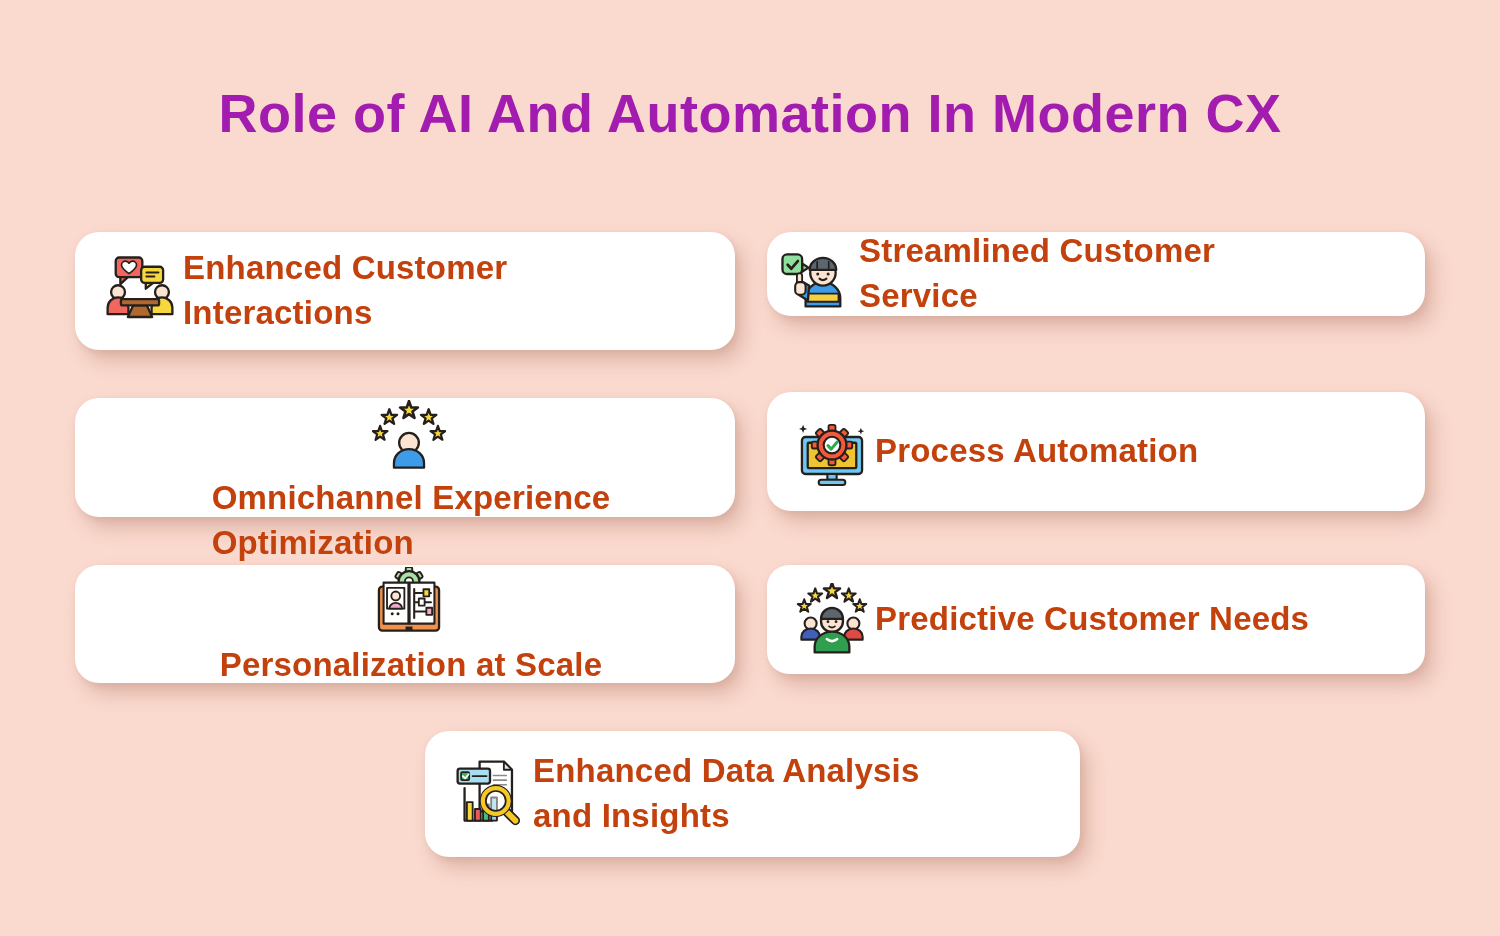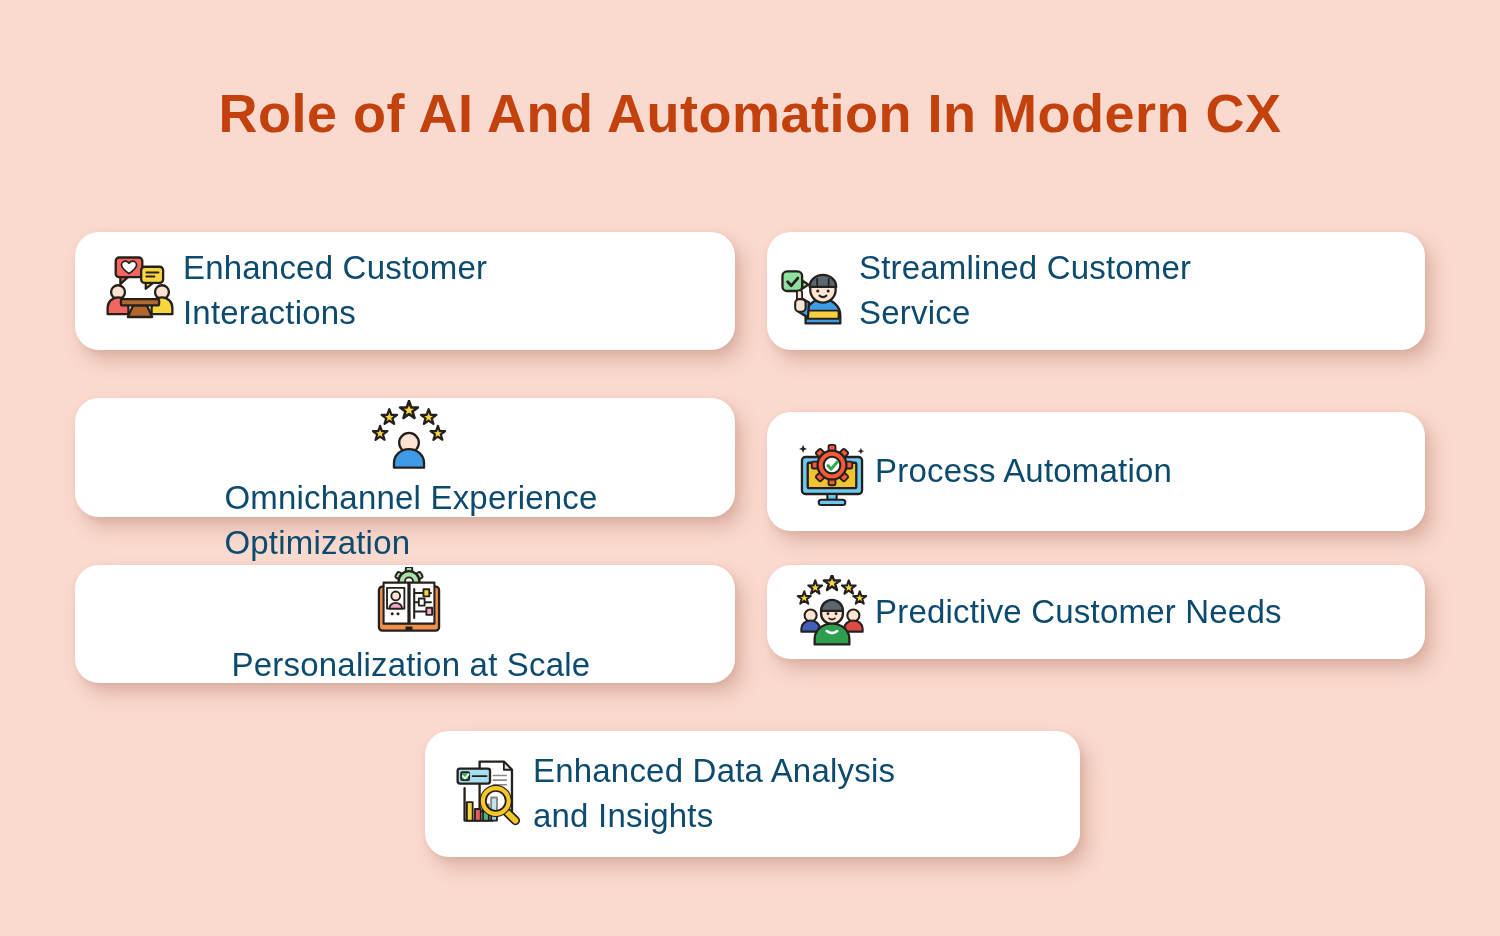--- a/index.html
+++ b/index.html
@@ -12,52 +12,52 @@
     overflow: hidden;
   }
   .title {
     position: absolute;
     left: 0; right: 0; top: 86px;
     text-align: center;
     font-size: 54px;
     line-height: 1;
     font-weight: 700;
     letter-spacing: 0.5px;
-    color: #c2410c;
+    color: #a21caf;
   }
   .card {
     position: absolute;
     background: #FFFFFF;
     border-radius: 24px;
     box-shadow: 8px 11px 18px rgba(171,113,95,0.33), 2px 3px 6px rgba(171,113,95,0.15);
     display: flex;
     align-items: center;
     padding: 0 18px 0 26px;
     box-sizing: border-box;
   }
   .icon {
     width: 78px; height: 78px; flex: 0 0 78px;
     display: flex; align-items: center; justify-content: center;
   }
   .icon svg { width: 74px; height: 74px; display: block; }
   .label {
     margin-left: 4px;
     font-size: 33px;
     line-height: 1.36;
-    font-weight: 400;
+    font-weight: 700;
     letter-spacing: 0.2px;
-    color: #0c4a6e;
+    color: #c2410c;
     white-space: pre-line;
   }
   #card-1 { left: 75px;  top: 232px; width: 660px; height: 118px; }
-  #card-2 { left: 767px; top: 232px; width: 658px; height: 118px; padding-left: 10px; }
+  #card-2 { left: 767px; top: 232px; width: 658px; height: 84px; padding-left: 10px; }
   #card-3 { left: 75px;  top: 398px; width: 660px; height: 119px; flex-direction: column; }
-  #card-4 { left: 767px; top: 412px; width: 658px; height: 119px; }
+  #card-4 { left: 767px; top: 392px; width: 658px; height: 119px; }
   #card-5 { left: 75px;  top: 565px; width: 660px; height: 118px; flex-direction: column; }
-  #card-6 { left: 767px; top: 565px; width: 658px; height: 94px; }
+  #card-6 { left: 767px; top: 565px; width: 658px; height: 109px; border-radius: 22px; }
   #card-7 { left: 425px; top: 731px; width: 655px; height: 126px; }
 </style>
 </head>
 <body>
 
 <svg width="0" height="0" style="position:absolute" aria-hidden="true">
   <defs>
     <path id="star5" d="M0,-7 L1.65,-2.27 L6.66,-2.16 L2.66,0.87 L4.11,5.66 L0,2.8 L-4.11,5.66 L-2.66,0.87 L-6.66,-2.16 L-1.65,-2.27 Z"></path>
     <path id="spark4" d="M0,-3.2 L0.9,-0.9 L3.2,0 L0.9,0.9 L0,3.2 L-0.9,0.9 L-3.2,0 L-0.9,-0.9 Z"></path>
   </defs>

